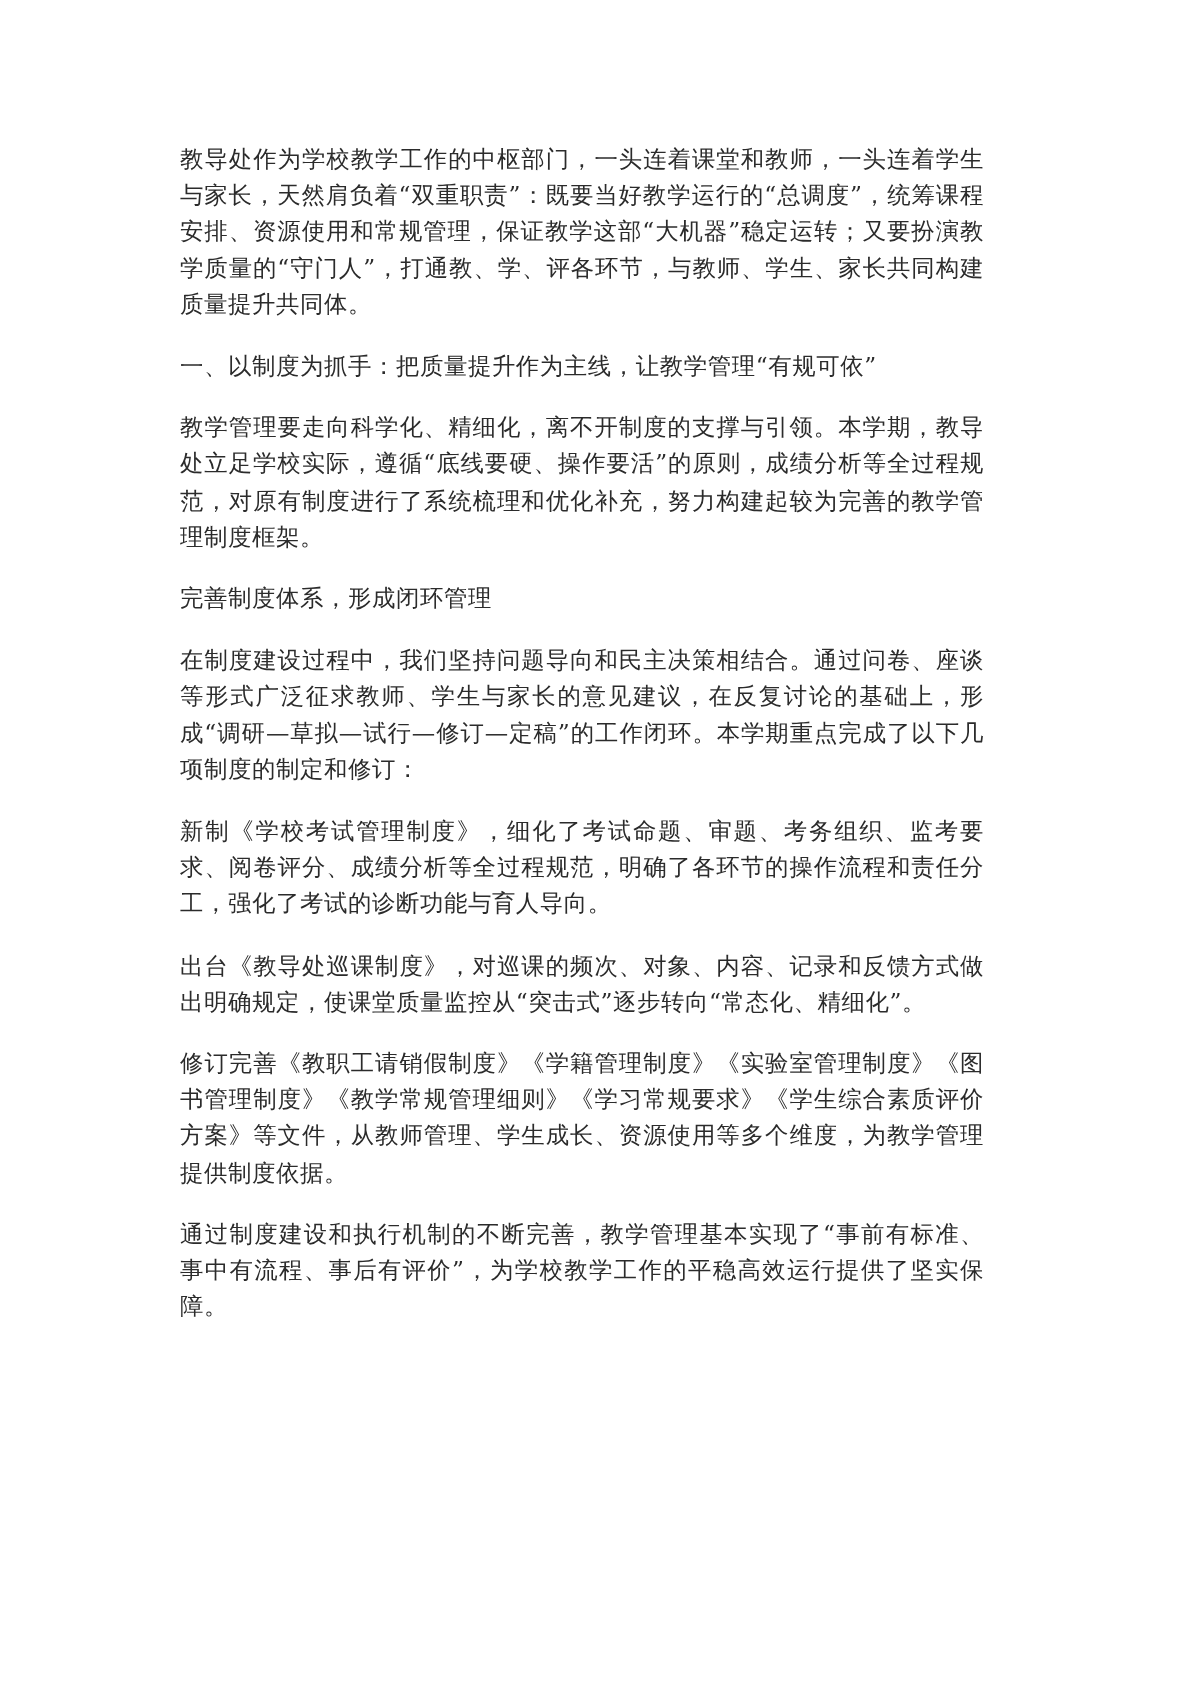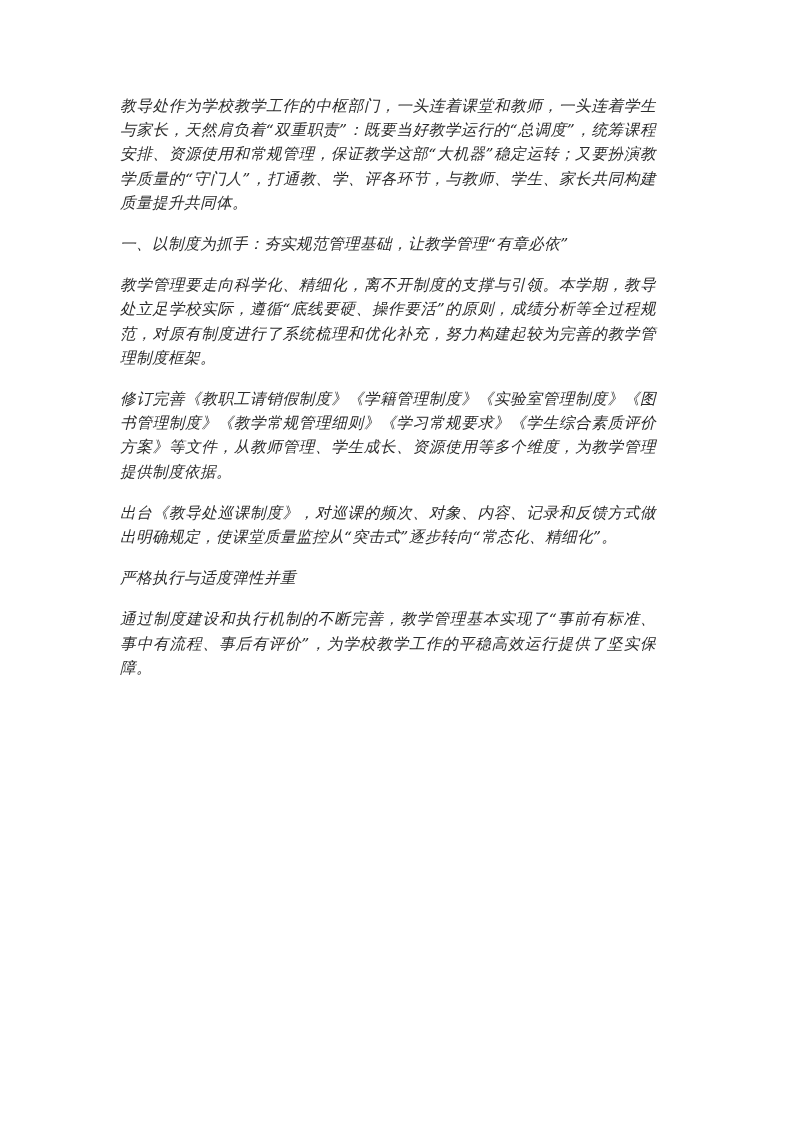--- a/index.html
+++ b/index.html
@@ -12,28 +12,29 @@
     font-family: "DejaVu Serif", "Liberation Serif", serif;
     font-size: 15.6px;
     line-height: 24.2px;
     color: #2b2b2b;
   }
   .page p {
     margin: 0 17px 17px 0;
     text-align: justify;
     text-justify: inter-character;
     letter-spacing: 0.4px;
-    font-style: italic;
   }
   .page p.heading { margin-bottom: 17px; }
 </style>
 </head>
 <body>
 
 <div class="page">
   <p>教导处作为学校教学工作的中枢部门，一头连着课堂和教师，一头连着学生与家长，天然肩负着“双重职责”：既要当好教学运行的“总调度”，统筹课程安排、资源使用和常规管理，保证教学这部“大机器”稳定运转；又要扮演教学质量的“守门人”，打通教、学、评各环节，与教师、学生、家长共同构建质量提升共同体。</p>
-  <p class="heading">一、以制度为抓手：夯实规范管理基础，让教学管理“有章必依”</p>
+  <p class="heading">一、以制度为抓手：把质量提升作为主线，让教学管理“有规可依”</p>
   <p>教学管理要走向科学化、精细化，离不开制度的支撑与引领。本学期，教导处立足学校实际，遵循“底线要硬、操作要活”的原则，成绩分析等全过程规范，对原有制度进行了系统梳理和优化补充，努力构建起较为完善的教学管理制度框架。</p>
+  <p class="heading">完善制度体系，形成闭环管理</p>
+  <p>在制度建设过程中，我们坚持问题导向和民主决策相结合。通过问卷、座谈等形式广泛征求教师、学生与家长的意见建议，在反复讨论的基础上，形成“调研—草拟—试行—修订—定稿”的工作闭环。本学期重点完成了以下几项制度的制定和修订：</p>
+  <p>新制《学校考试管理制度》，细化了考试命题、审题、考务组织、监考要求、阅卷评分、成绩分析等全过程规范，明确了各环节的操作流程和责任分工，强化了考试的诊断功能与育人导向。</p>
+  <p>出台《教导处巡课制度》，对巡课的频次、对象、内容、记录和反馈方式做出明确规定，使课堂质量监控从“突击式”逐步转向“常态化、精细化”。</p>
   <p>修订完善《教职工请销假制度》《学籍管理制度》《实验室管理制度》《图书管理制度》《教学常规管理细则》《学习常规要求》《学生综合素质评价方案》等文件，从教师管理、学生成长、资源使用等多个维度，为教学管理提供制度依据。</p>
-  <p>出台《教导处巡课制度》，对巡课的频次、对象、内容、记录和反馈方式做出明确规定，使课堂质量监控从“突击式”逐步转向“常态化、精细化”。</p>
-  <p class="heading">严格执行与适度弹性并重</p>
   <p>通过制度建设和执行机制的不断完善，教学管理基本实现了“事前有标准、事中有流程、事后有评价”，为学校教学工作的平稳高效运行提供了坚实保障。</p>
 </div>
 
 </body></html>

